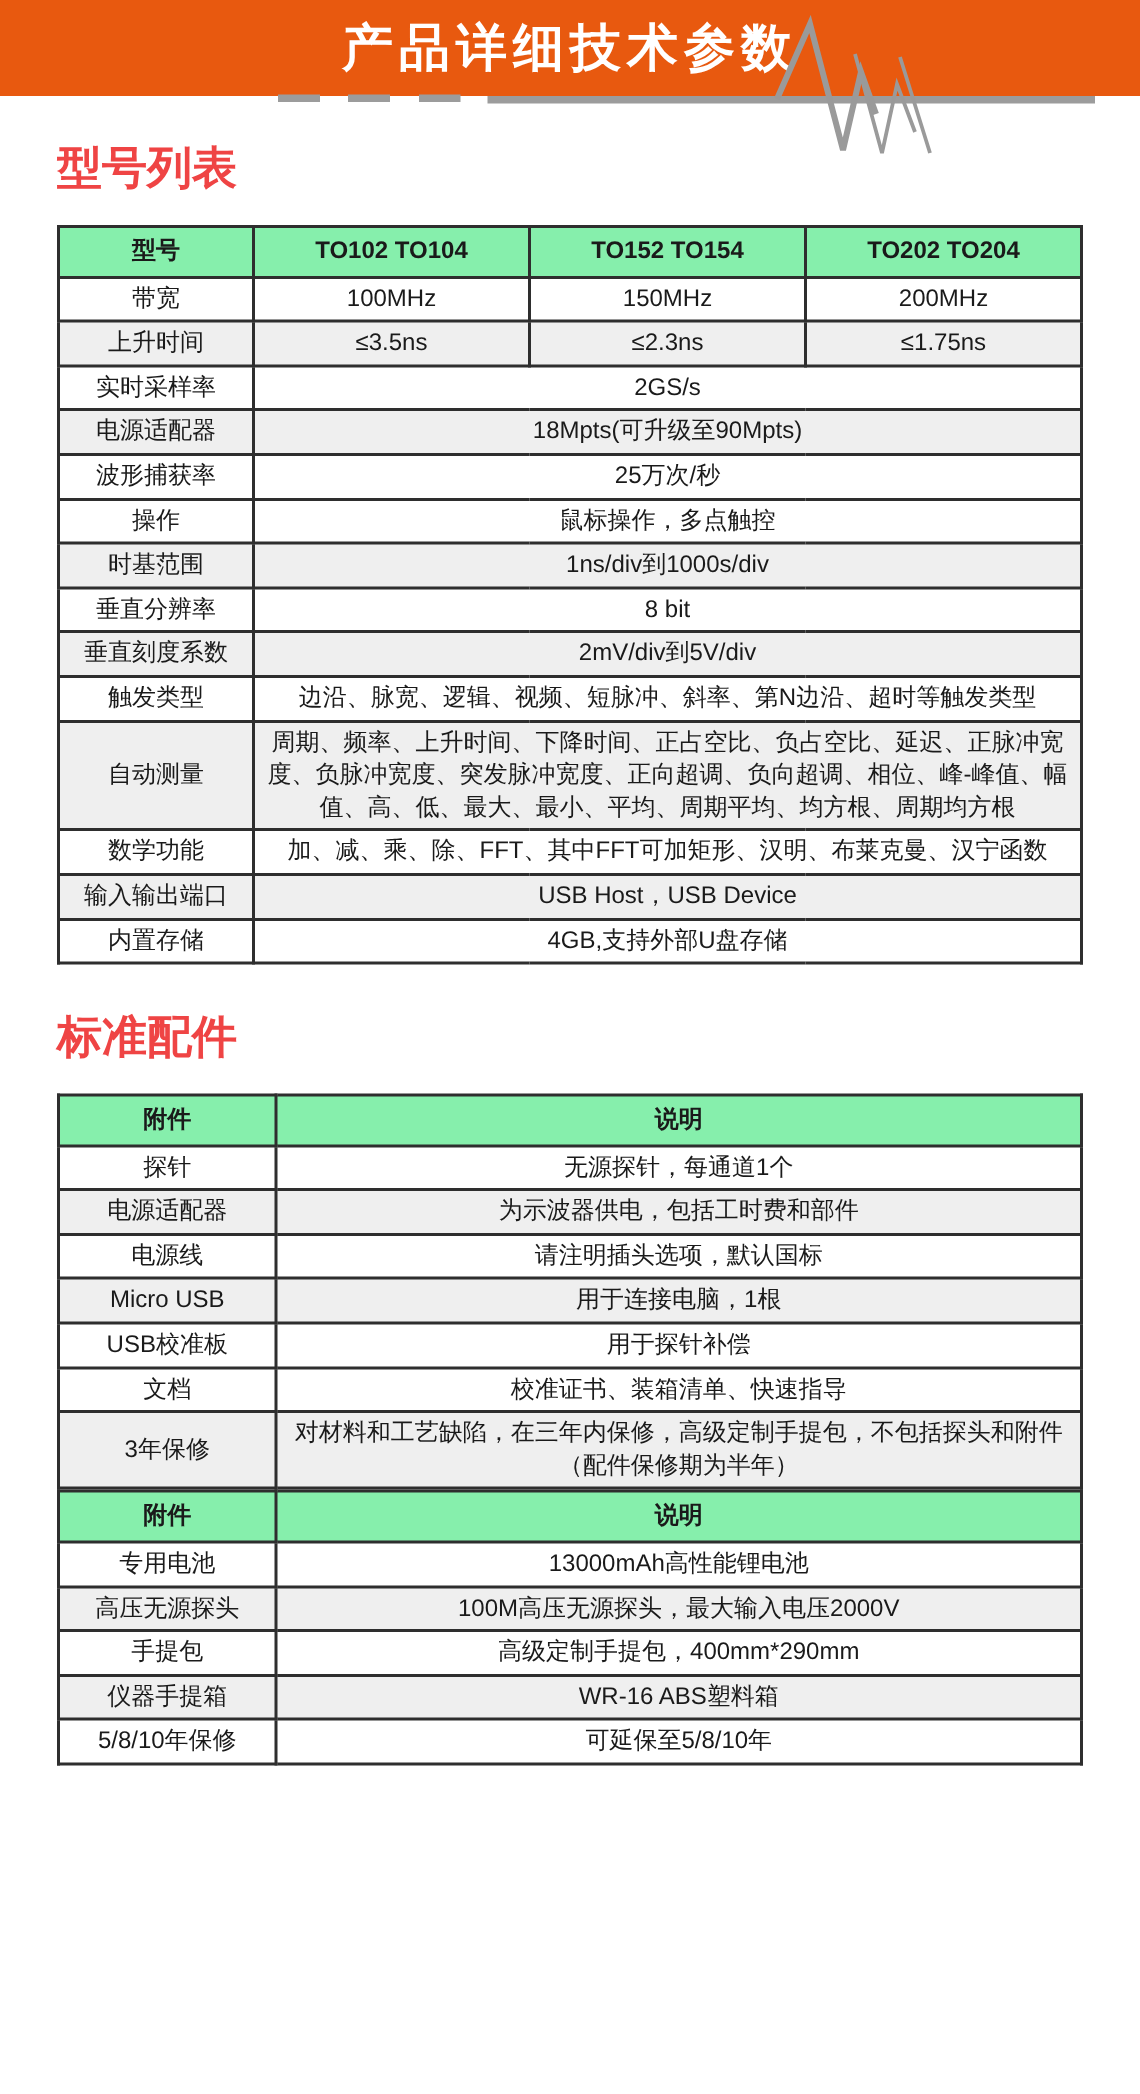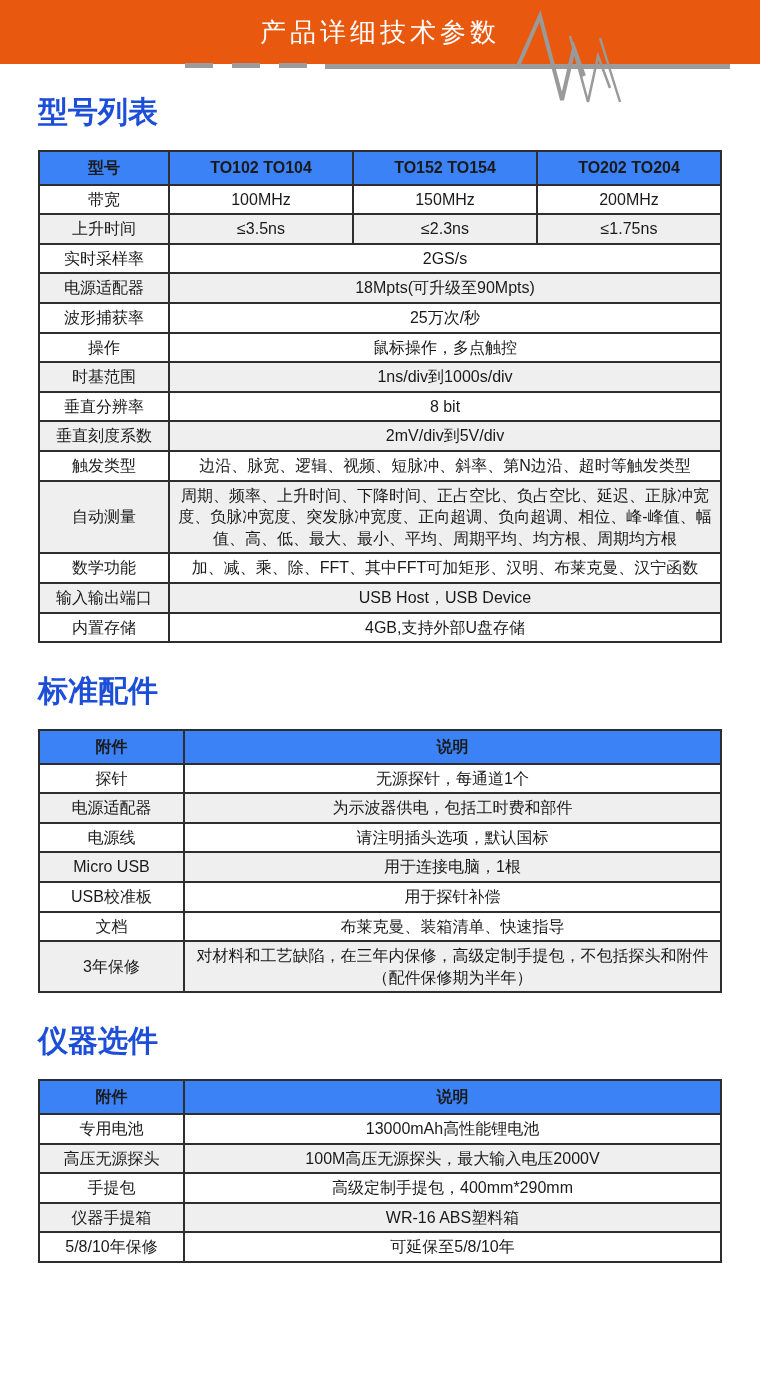--- a/index.html
+++ b/index.html
@@ -2,38 +2,38 @@
 <html><head>
 <meta charset="utf-8">
 <style>
   * { margin:0; padding:0; box-sizing:border-box; }
   body { background:#ffffff; font-family:"Liberation Sans","DejaVu Sans",sans-serif; }
   .page { position:relative; width:760px; height:1396px; background:#ffffff; overflow:hidden; }
 
   
   .banner { position:relative; width:760px; height:64px; background:#E8590F;
             display:flex; align-items:center; justify-content:center; }
-  .banner h1 { color:#ffffff; font-size:26px; font-weight:normal; letter-spacing:4px; }
+  .banner h1 { color:#ffffff; font-size:34px; font-weight:bold; letter-spacing:4px; }
 
   .deco-dash { position:absolute; left:185px; top:63px; width:122px; height:5px;
                background:repeating-linear-gradient(90deg,#9C9C9C 0 28px,transparent 28px 47px); }
   .deco-solid { position:absolute; left:325px; top:64px; width:405px; height:5px; background:#9C9C9C; }
   .deco-wave { position:absolute; left:512px; top:10px; width:126px; height:102px; }
   .deco-wave polyline, .deco-wave line { fill:none; stroke:#9A9A9A; stroke-width:4; stroke-linejoin:miter; }
   .deco-wave .thin { stroke-width:2.5; }
 
   
   main { padding:0 38px; }
-  h2.section-title { color:#1d4ed8; font-size:30px; font-weight:bold; margin:28px 0 17px 0; }
+  h2.section-title { color:#ef4444; font-size:30px; font-weight:bold; margin:28px 0 17px 0; }
 
   table.spec { width:684px; border-collapse:collapse; table-layout:fixed;
                border:2px solid #2E2E2E; font-size:16px; color:#1a1a1a; }
   table.spec th, table.spec td { border:2px solid #2E2E2E; text-align:center;
                padding:3px 8px; line-height:1.35; word-break:break-word; }
-  table.spec th { background:#3b82f6; font-weight:bold; padding:5px 8px; }
+  table.spec th { background:#86efac; font-weight:bold; padding:5px 8px; }
   table.spec tr.alt { background:#EFEFEF; }
 </style>
 </head>
 <body>
 
 <div class="page">
 
   <header class="banner">
     <h1>产品详细技术参数</h1>
   </header>
@@ -159,32 +159,31 @@
             <tr class="alt">
               <td>Micro USB</td>
               <td colspan="1">用于连接电脑，1根</td>
             </tr>
             <tr>
               <td>USB校准板</td>
               <td colspan="1">用于探针补偿</td>
             </tr>
             <tr>
               <td>文档</td>
-              <td colspan="1">布莱克曼、装箱清单、快速指导</td>
+              <td colspan="1">校准证书、装箱清单、快速指导</td>
             </tr>
             <tr class="alt">
               <td>3年保修</td>
               <td colspan="1">对材料和工艺缺陷，在三年内保修，高级定制手提包，不包括探头和附件（配件保修期为半年）</td>
             </tr>
           </tbody>
         </table>
     </section>
 
     <section>
-      <h2 class="section-title">仪器选件</h2>
       <table class="spec">
           <colgroup>
             <col style="width: 145px;">
             <col>
           </colgroup>
           <thead>
             <tr>
               <th>附件</th>
               <th>说明</th>
             </tr>

